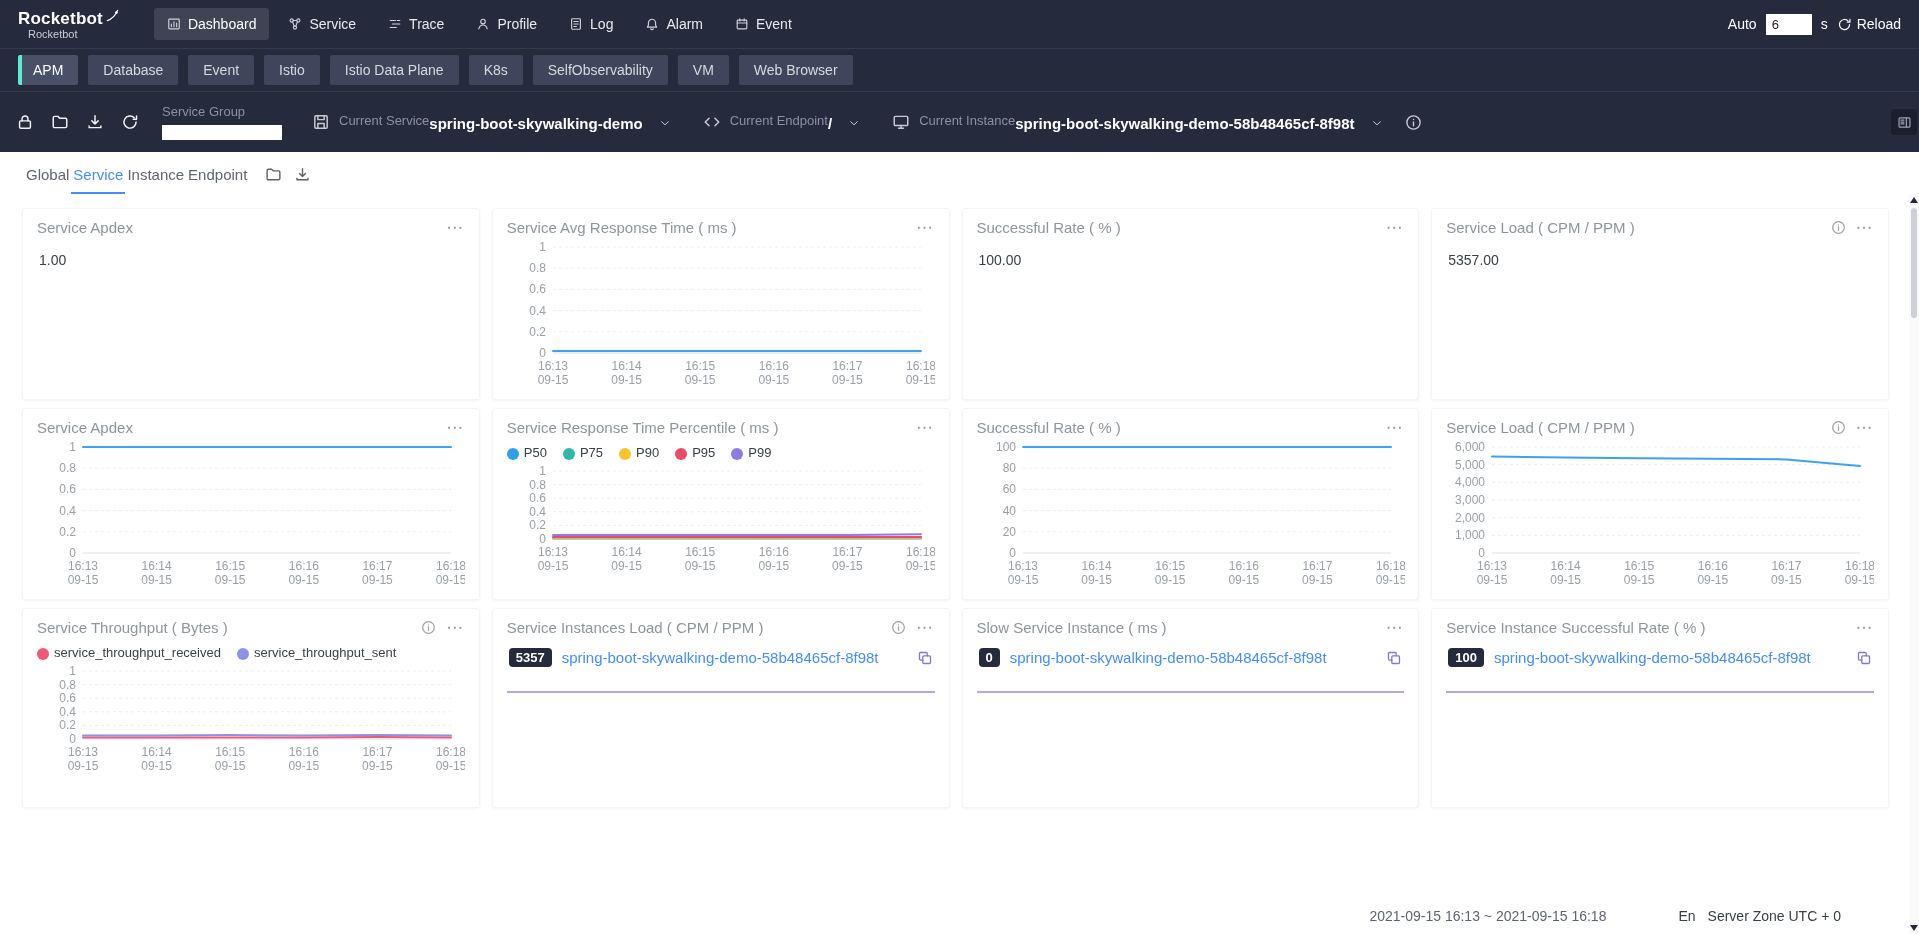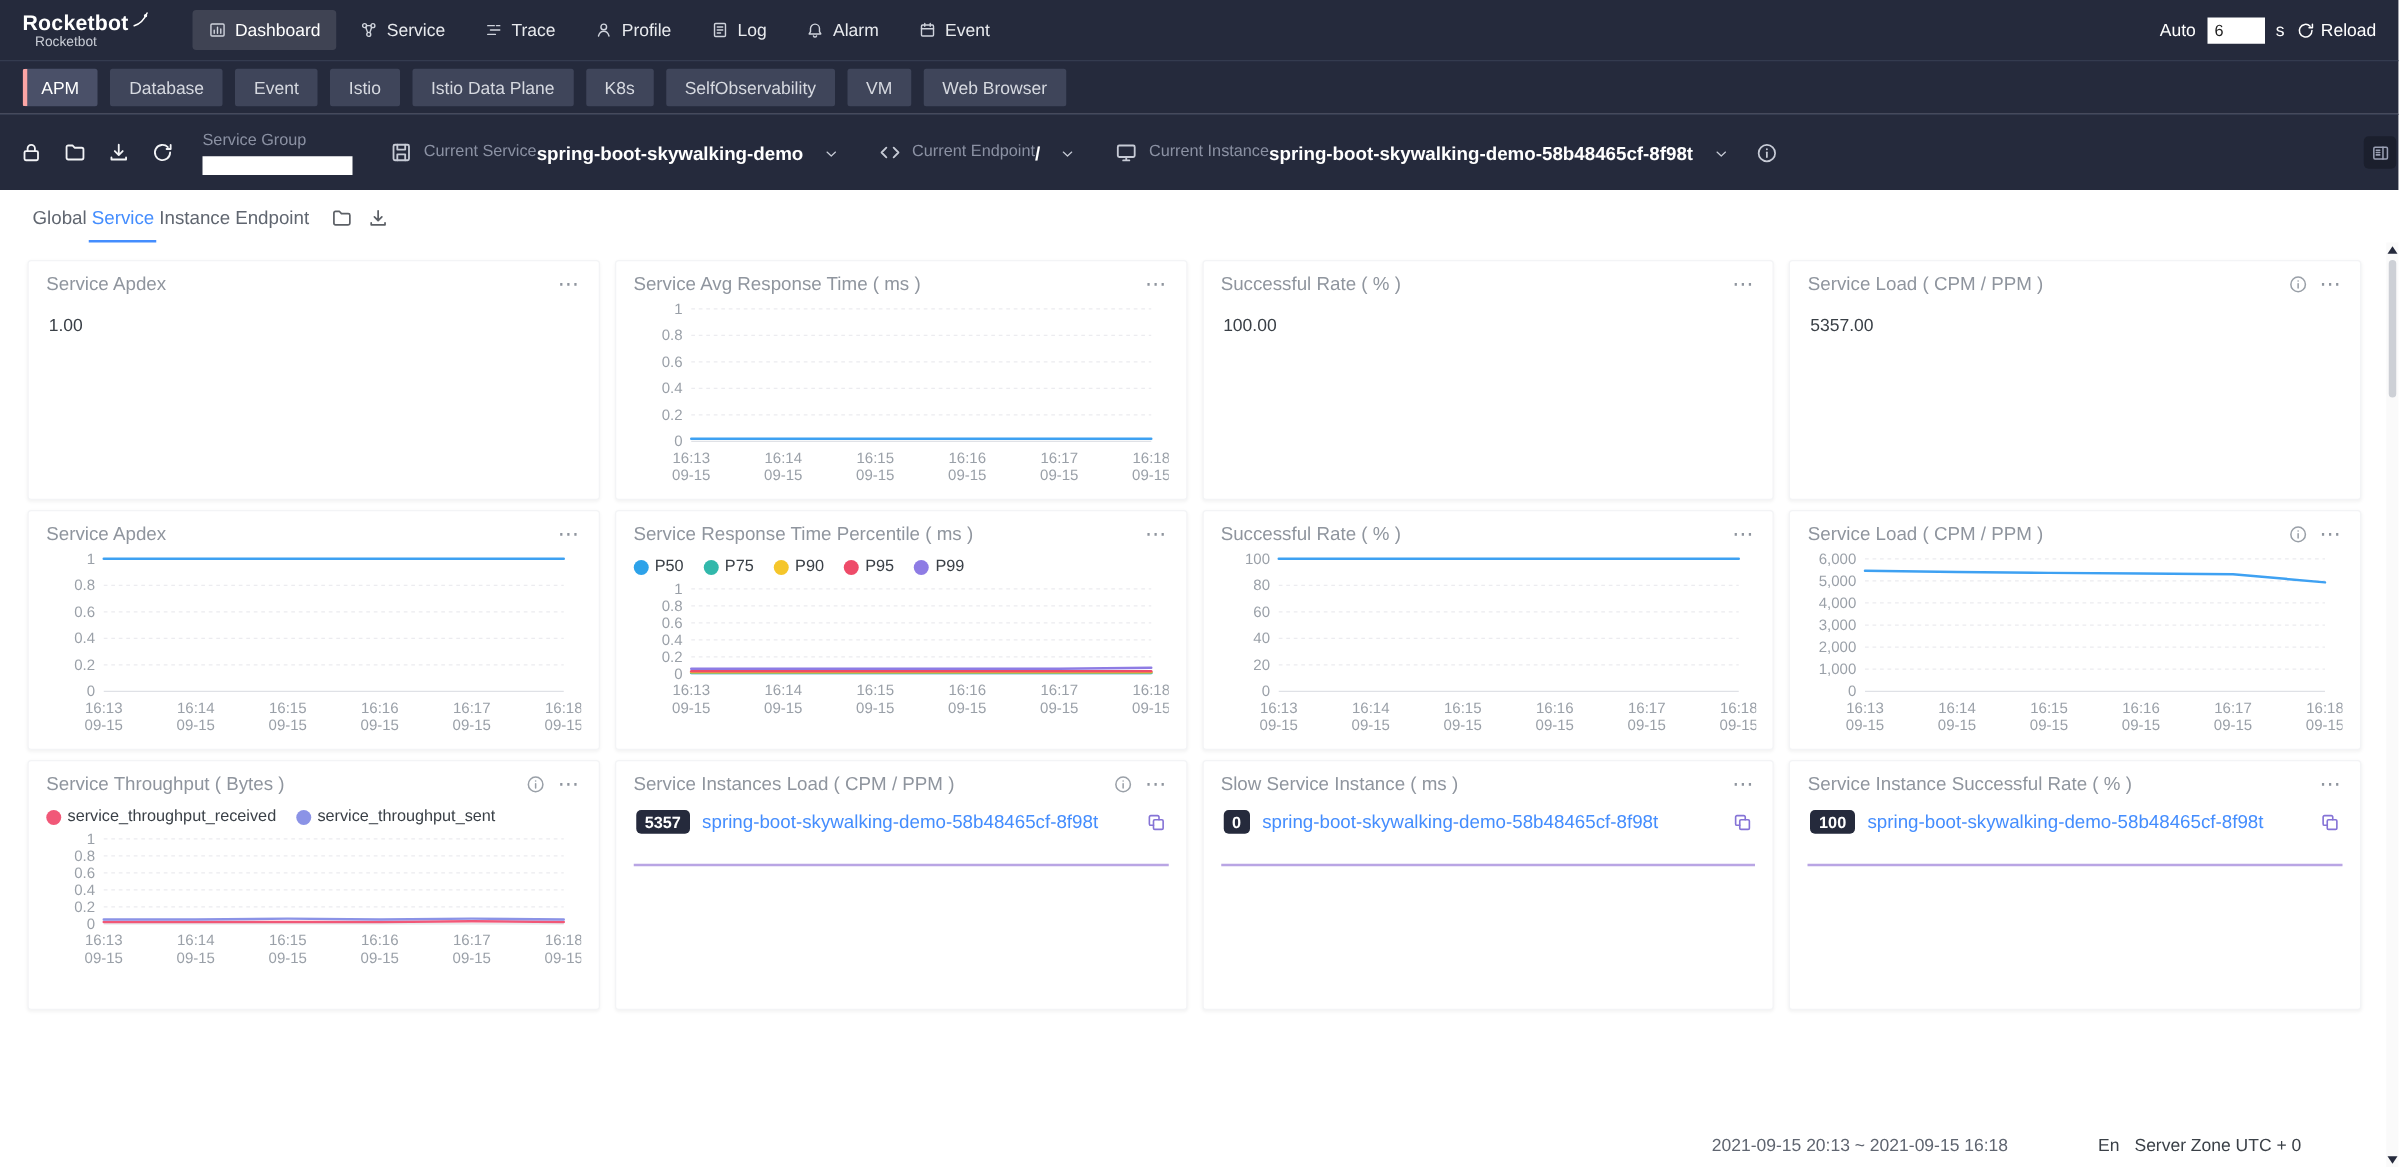--- a/index.html
+++ b/index.html
@@ -18,21 +18,21 @@
   .nav-item .ic-slot { width:14px; height:14px; color:#cfd3dc; }
   .nav-item.active { background:rgba(255,255,255,.12); color:#fff; }
   .topbar-right { margin-left:auto; display:flex; align-items:center; gap:9px; font-size:14px; }
   .auto-input { width:46px; height:21px; border:0; outline:none; background:#fff; color:#222; font-size:13px; padding:0 6px; font-family:inherit; }
   .reload { display:flex; align-items:center; gap:5px; cursor:pointer; }
   .reload .ic-slot { width:15px; height:15px; }
 
   
   .tabs-bar { height:43px; background:#252a3c; border-top:1px solid #343b4f; display:flex; align-items:center; gap:10px; padding:0 18px; }
   .chip { background:#3f455a; color:#d6d9e0; font-size:14px; padding:8px 15px; border-radius:2px; cursor:pointer; line-height:1; white-space:nowrap; }
-  .chip.active { background:#4a5068; color:#fff; border-left:4px solid #fca5a5; padding-left:11px; }
+  .chip.active { background:#4a5068; color:#fff; border-left:4px solid #5eead4; padding-left:11px; }
 
   
   .toolbar { height:61px; background:#252a3c; border-top:1px solid #343b4f; display:flex; align-items:center; padding:0 16px; position:relative; }
   .tool-btn { width:18px; height:18px; color:#f2f3f6; margin-right:17px; cursor:pointer; display:inline-flex; }
   .tb-group { display:flex; flex-direction:column; margin:0 14px 0 6px; }
   .tb-label { font-size:13px; color:#8b91a3; line-height:1.25; white-space:nowrap; }
   .group-input { width:120px; height:15px; border:0; background:#fff; margin-top:4px; outline:none; font-family:inherit; }
   .tb-select { display:flex; align-items:center; margin:0 16px; cursor:pointer; }
   .sel-icon { width:18px; height:18px; color:#c7cbd6; margin-right:9px; display:inline-flex; flex:none; }
   .sel-col { display:flex; }
@@ -678,21 +678,21 @@
             <span class="copy-btn">
               <svg viewBox="0 0 16 16" fill="none" stroke="currentColor" stroke-width="1.3" stroke-linecap="round" stroke-linejoin="round">
                 <rect x="5.8" y="5.8" width="7.7" height="7.7" rx="1"></rect>
                 <path d="M10.2 5.8V3.6c0-.6-.5-1.1-1.1-1.1H3.6c-.6 0-1.1.5-1.1 1.1v5.5c0 .6.5 1.1 1.1 1.1h2.2"></path>
               </svg>
             </span>
           </div>
         </div>
       </div>
     <div class="footer">
-      <span class="time-range">2021-09-15 20:13 ~ 2021-09-15 16:18</span>
+      <span class="time-range">2021-09-15 16:13 ~ 2021-09-15 16:18</span>
       <span class="f-right">
         <span class="lang">En</span>
         <span class="tz">Server Zone UTC + 0</span>
       </span>
     </div>
   </div>
 
   <div class="scrollbar">
     <div class="sb-arrow up"></div>
     <div class="sb-thumb"></div>

